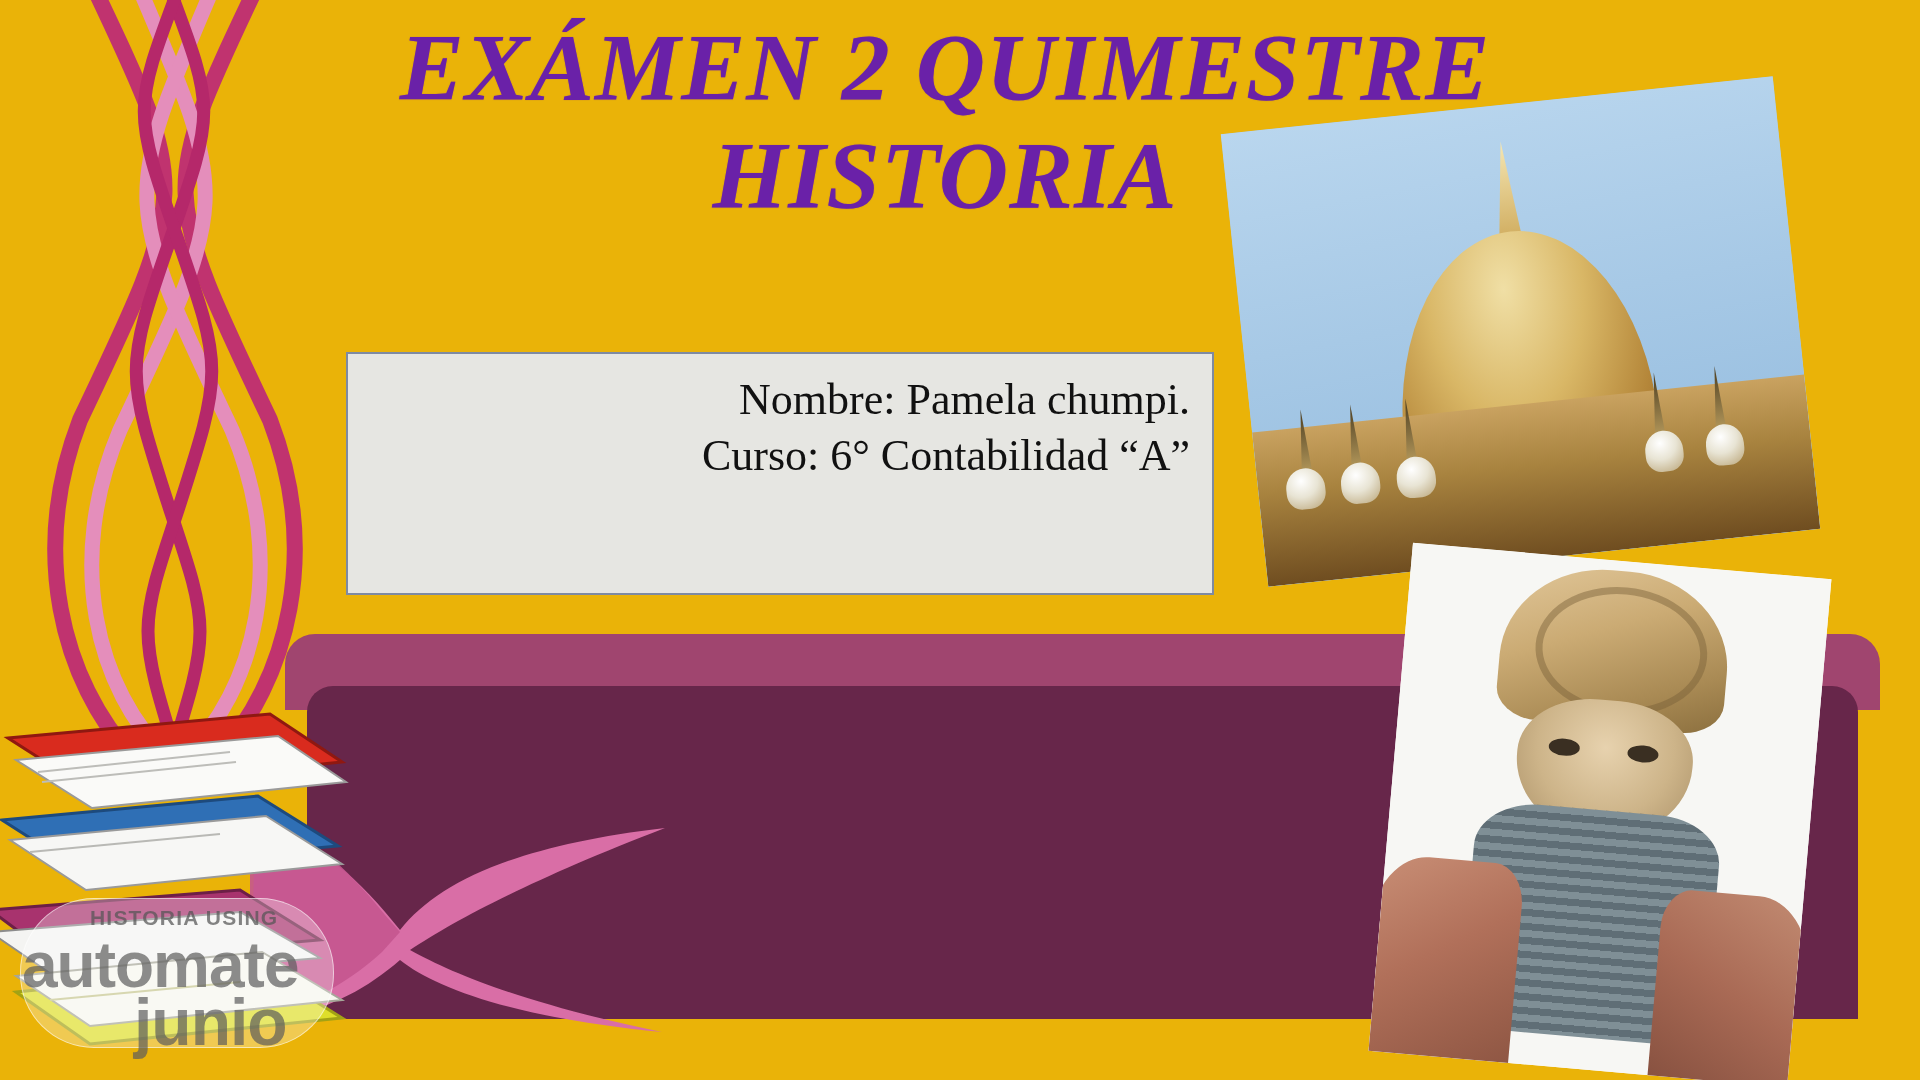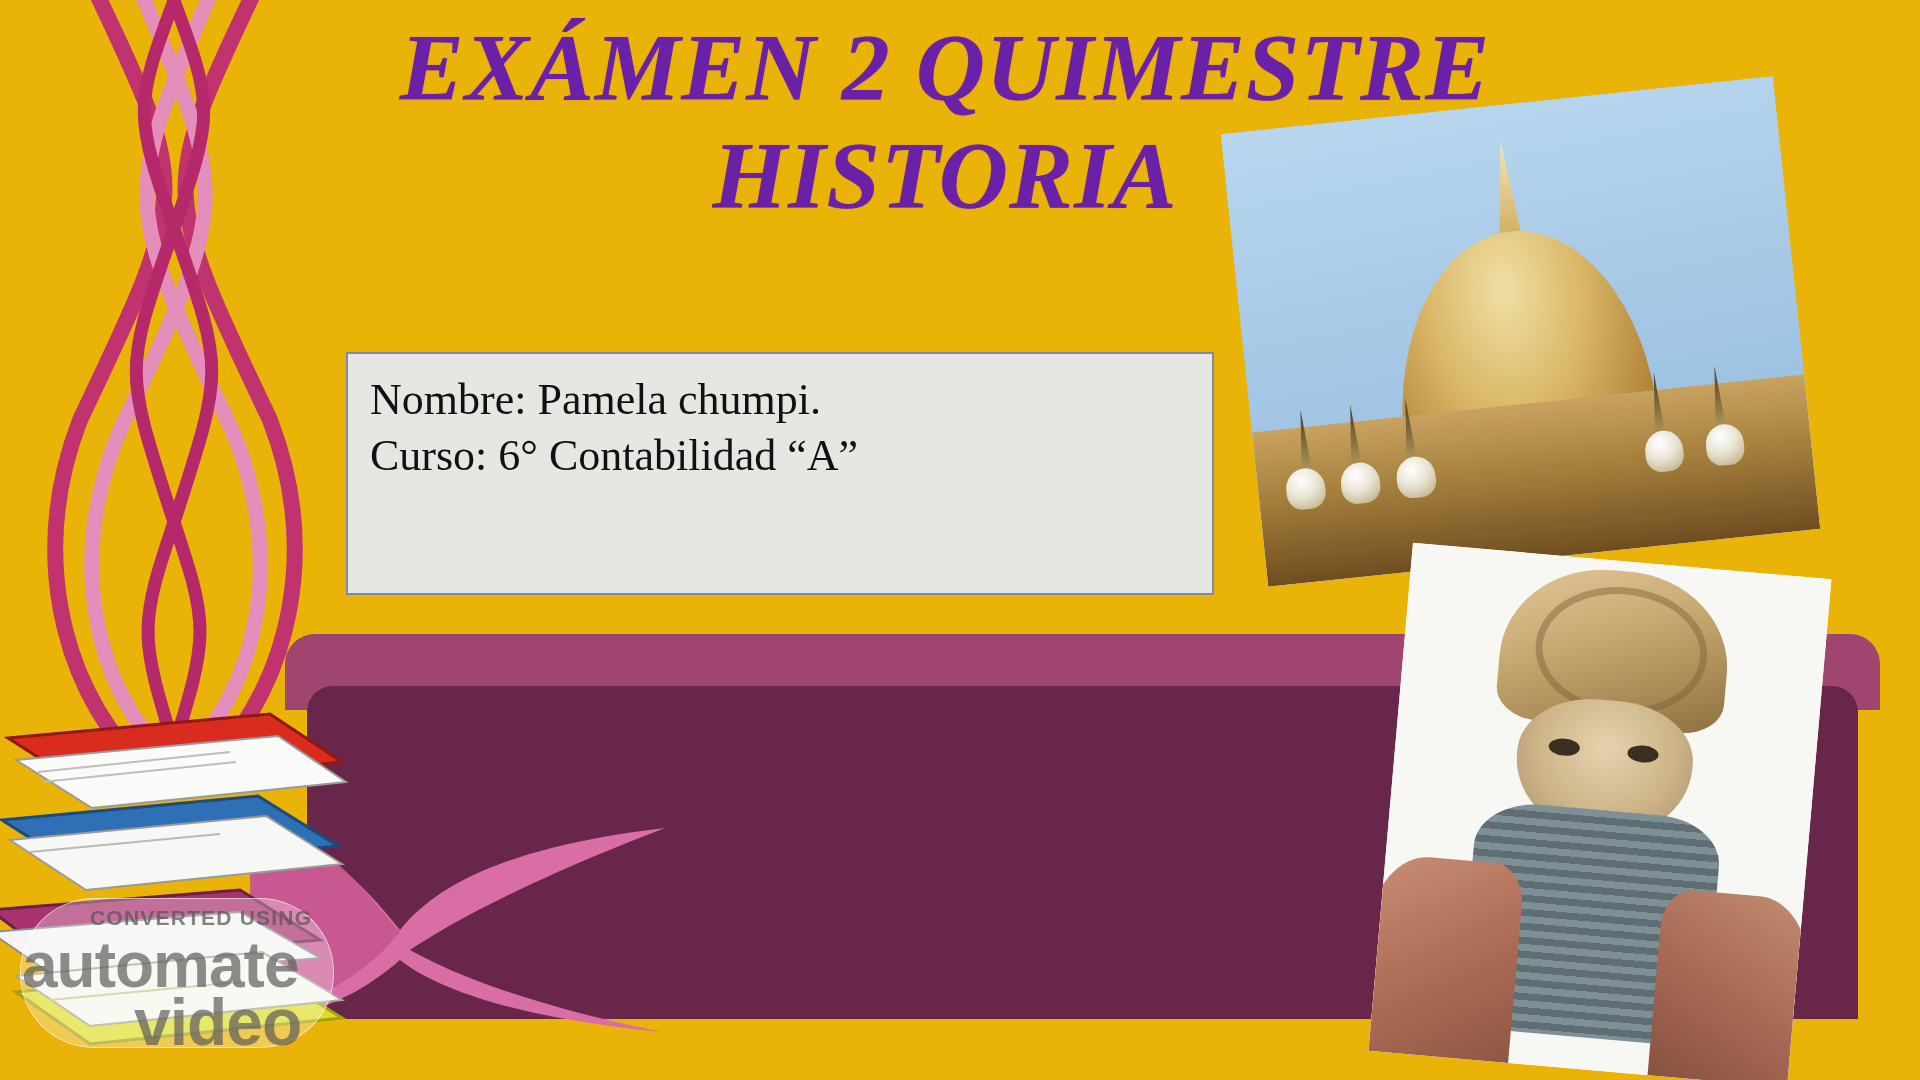--- a/index.html
+++ b/index.html
@@ -31,20 +31,21 @@
   #title .ln{display:block;white-space:nowrap;}
   #title .ln2{font-size:96px;}
 
   
   #infobox{
     position:absolute;left:346px;top:352px;width:868px;height:243px;
     background:#e6e6e2;
     border:2px solid #7e8aa2;
     box-sizing:border-box;
     padding:18px 22px 0 22px;
+    text-align:right;
   }
   #infobox .line{
     color:#111;
     font-size:44px;
     line-height:1.27;
     font-family:"Liberation Serif",serif;
     white-space:nowrap;
   }
 
   
@@ -282,18 +283,18 @@
       <div class="eye" style="left:37%"></div>
       <div class="eye" style="left:55%"></div>
       <div class="beard"></div>
       <div class="shoulderL"></div>
       <div class="shoulderR"></div>
     </div>
   </div>
 
   <div id="watermark">
     <div id="wm-pill"></div>
-    <div id="wm-l1">CONVERTED USING</div>
+    <div id="wm-l1">HISTORIA USING</div>
     <div id="wm-l2">automate</div>
-    <div id="wm-l3">video</div>
+    <div id="wm-l3">junio</div>
   </div>
 
 </div>
 
 </body></html>

